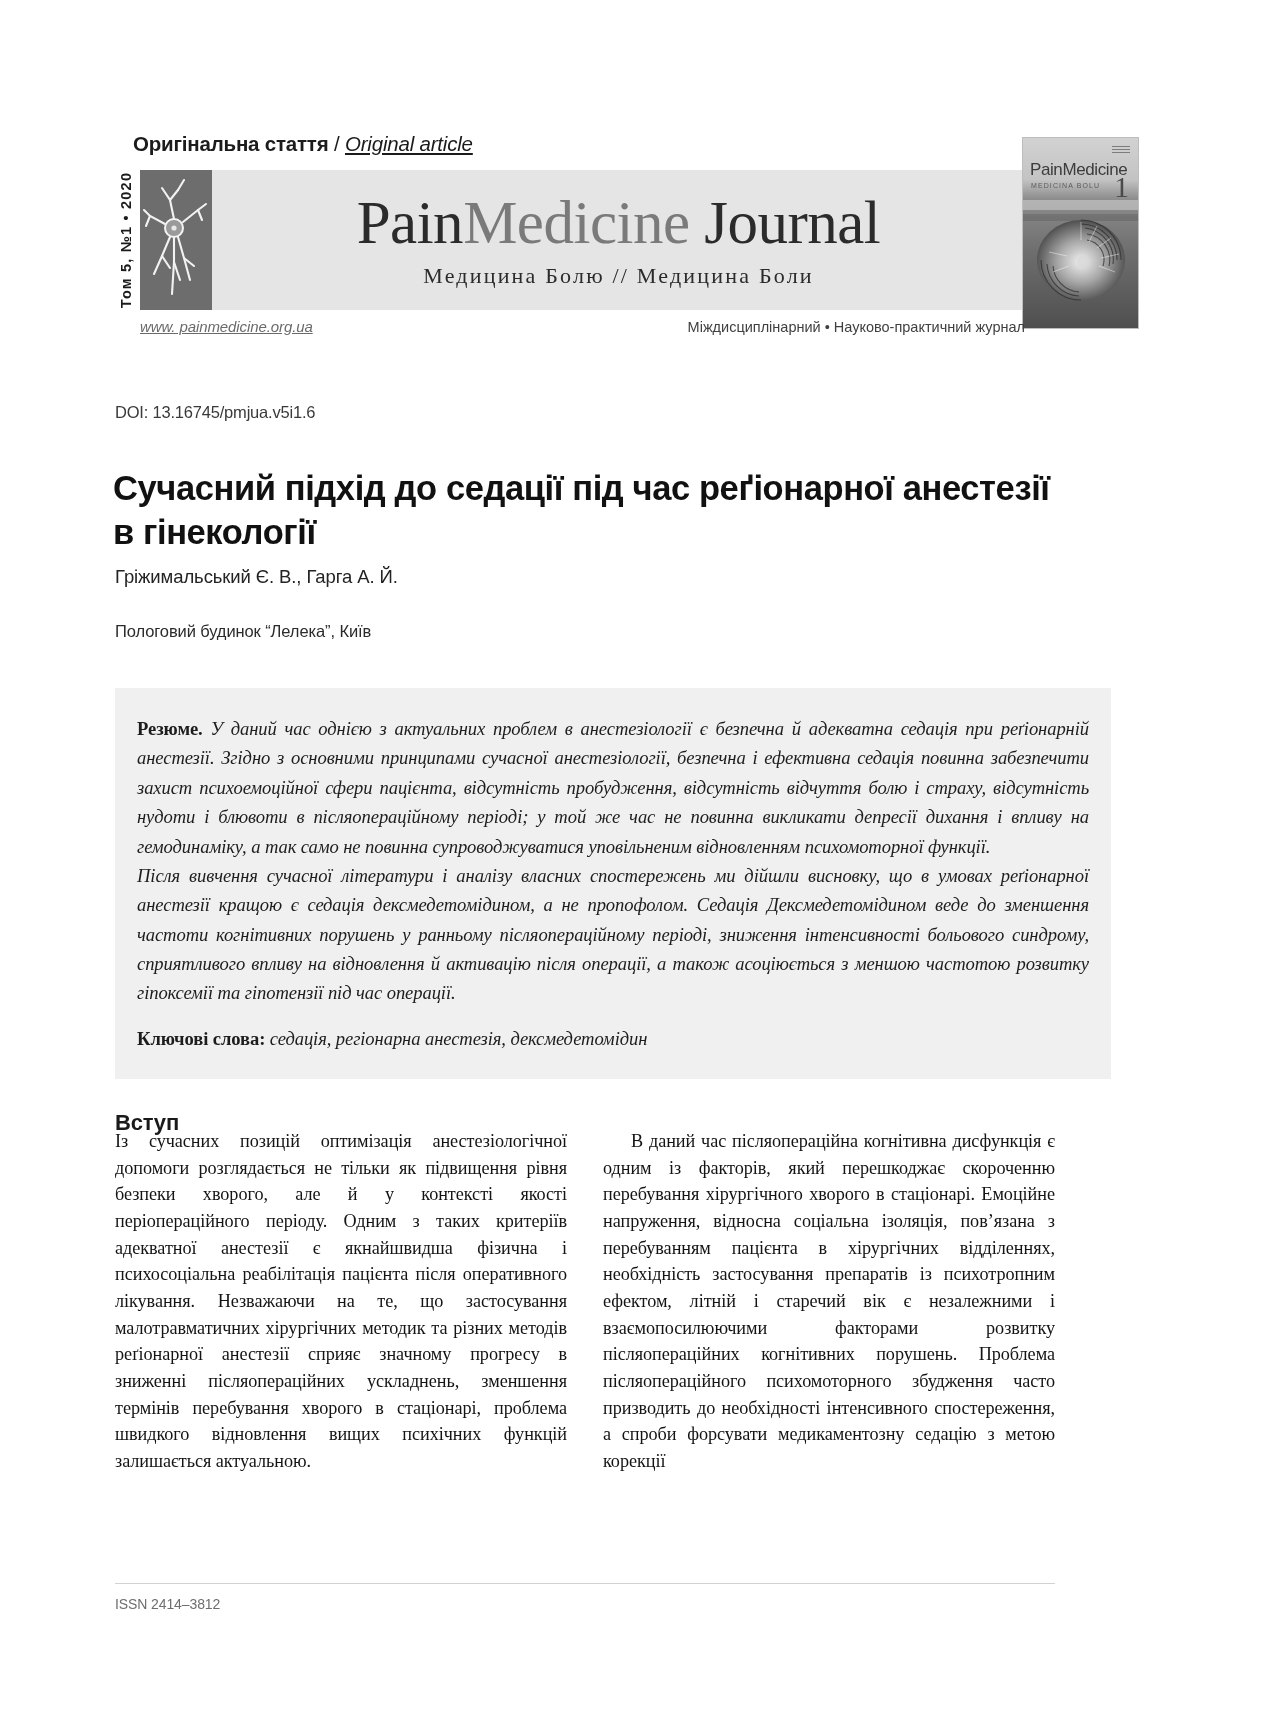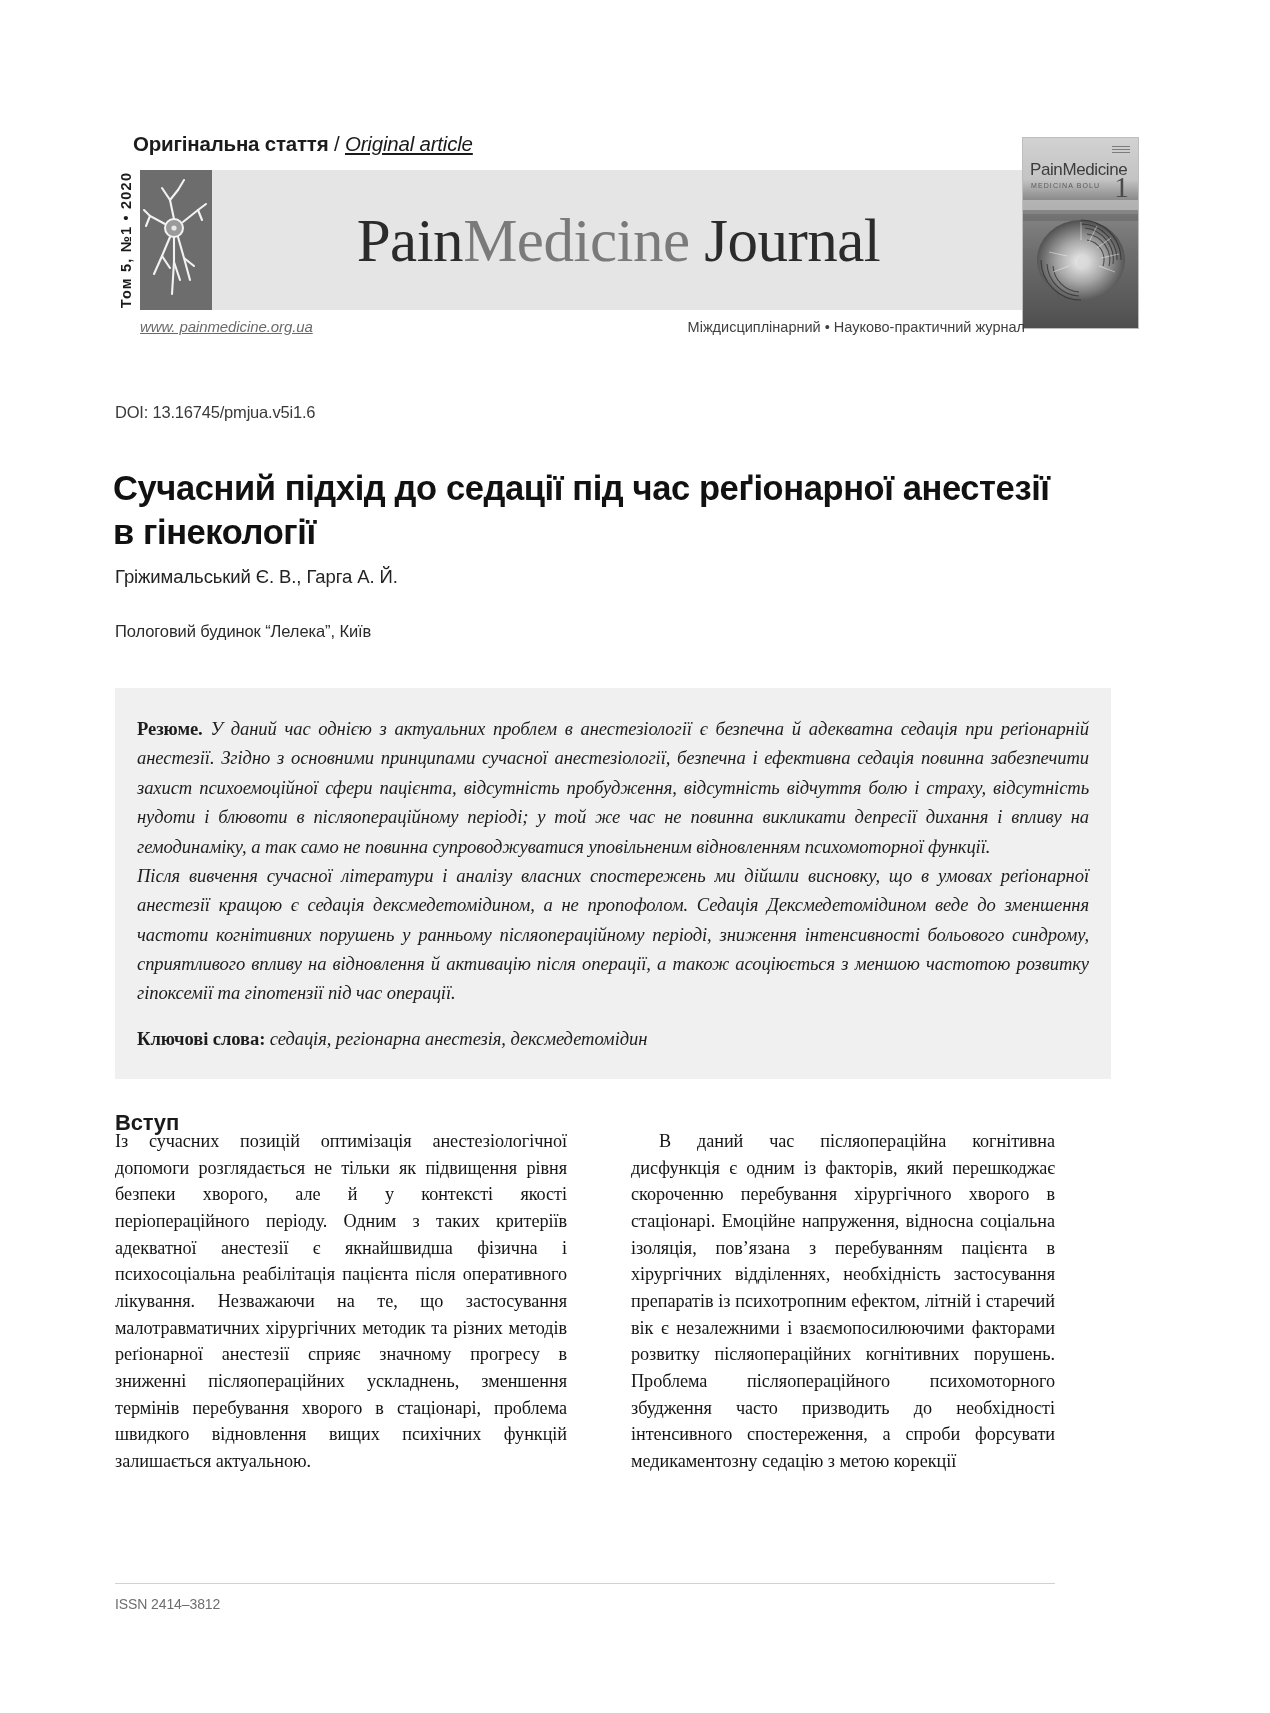--- a/index.html
+++ b/index.html
@@ -270,21 +270,21 @@
     font-family: "Liberation Serif", serif;
     font-size: 18.2px;
     line-height: 1.465;
     text-align: justify;
     color: #141414;
     letter-spacing: -0.05px;
   }
   #col-left { left: 115px; }
   #col-right { left: 603px; }
   .col p { margin: 0; text-indent: 0; }
-  .col p.indent { text-indent: 28px; margin-left: 28px; }
+  .col p.indent { text-indent: 28px; }
 
   
   #footer-rule {
     position: absolute;
     left: 115px;
     top: 1583px;
     width: 940px;
     height: 1px;
     background: #d2d2d2;
   }
@@ -330,20 +330,21 @@
         <path d="M34 92 L40 110"></path>
       </g>
       <g fill="#e8e8e8">
         <circle cx="34" cy="58" r="2.6"></circle>
       </g>
     </svg>
   </div>
 
   <div id="title-band">
     <div id="journal-name"><span class="pain">Pain</span><span class="medicine">Medicine</span><span class="journal"> Journal</span></div>
+    <div id="journal-sub">Медицина Болю // Медицина Боли</div>
   </div>
 
   <div id="cover-thumb">
     <div class="cv-bars">
         <i></i>
         <i></i>
         <i></i>
       </div>
     <div class="cv-title">PainMedicine</div>
     <div class="cv-sub">MEDICINA BOLU</div>

